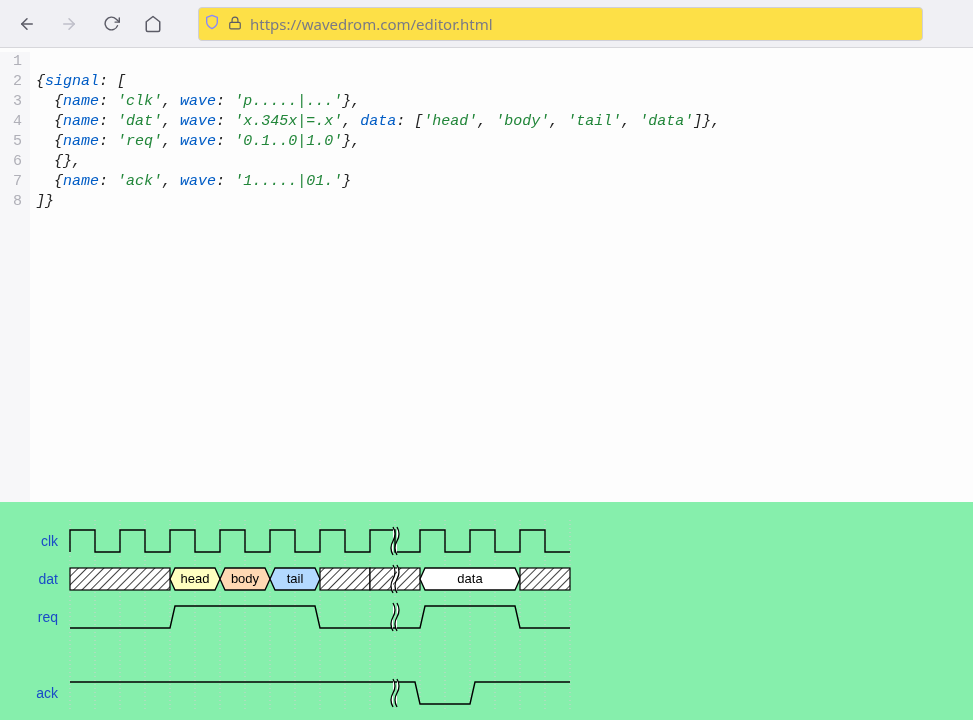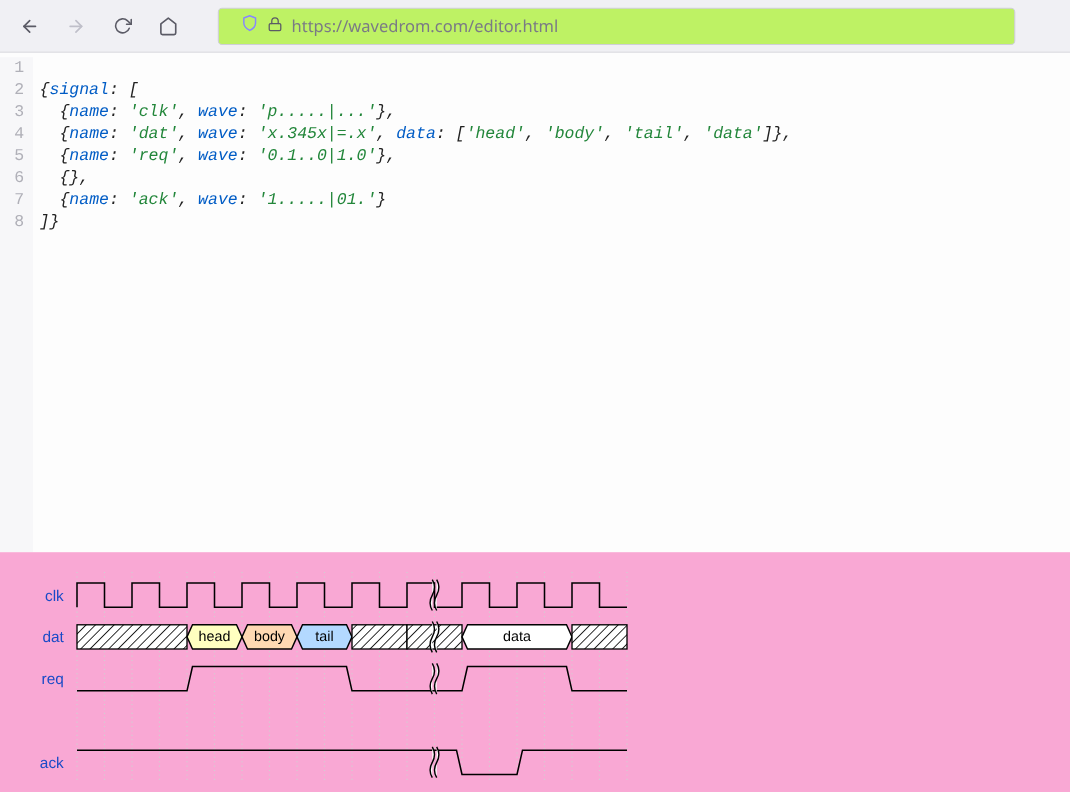--- a/index.html
+++ b/index.html
@@ -22,25 +22,25 @@
     width: 34px; height: 32px;
     display: flex; align-items: center; justify-content: center;
     border-radius: 4px; cursor: pointer;
     color: #5b5b66;
   }
   .tb-btn.disabled { color: #bfbfc9; cursor: default; }
   .addrbar {
     flex: 1;
     height: 34px;
     margin: 0 40px 0 20px;
-    background: #bef264;
+    background: #fde047;
     border: 1px solid #cfcfd8;
     border-radius: 4px;
     display: flex; align-items: center;
-    padding: 0 20px; gap: 8px;
+    padding: 0 5px; gap: 8px;
     font-size: 15px; color: #5b5b66;
   }
   .addrbar .url-text { color: #7a7a85; }
   
   .editor {
     height: 454px;
     background: #fdfdfd;
     display: flex;
     font-family: "SFMono-Regular", Consolas, "Liberation Mono", Menlo, monospace;
     font-size: 15px;
@@ -55,21 +55,21 @@
     background: #f7f7f9;
     user-select: none;
   }
   .code { padding-left: 6px; white-space: pre; overflow: hidden; color:#222;font-style:italic;}
   .tok-key   { color: #005cc5; }   
   .tok-str   { color: #22863a; }   
   .tok-punct { color: #222; }
   
   .wavepanel {
     height: calc(720px - 48px - 454px);
-    background: #f9a8d4;
+    background: #86efac;
     position: relative;
     padding-top: 8px;
   }
   .wavepanel svg { display:block; }
   .sig-name {
     font: 14px sans-serif; fill: #1a4bc7;
     text-anchor: end;
   }
   .grid-dot { stroke: #d0d0d0; stroke-width: 1; stroke-dasharray: 1 3; }
   .trace { stroke: #000; stroke-width: 1.4; fill: none; }

